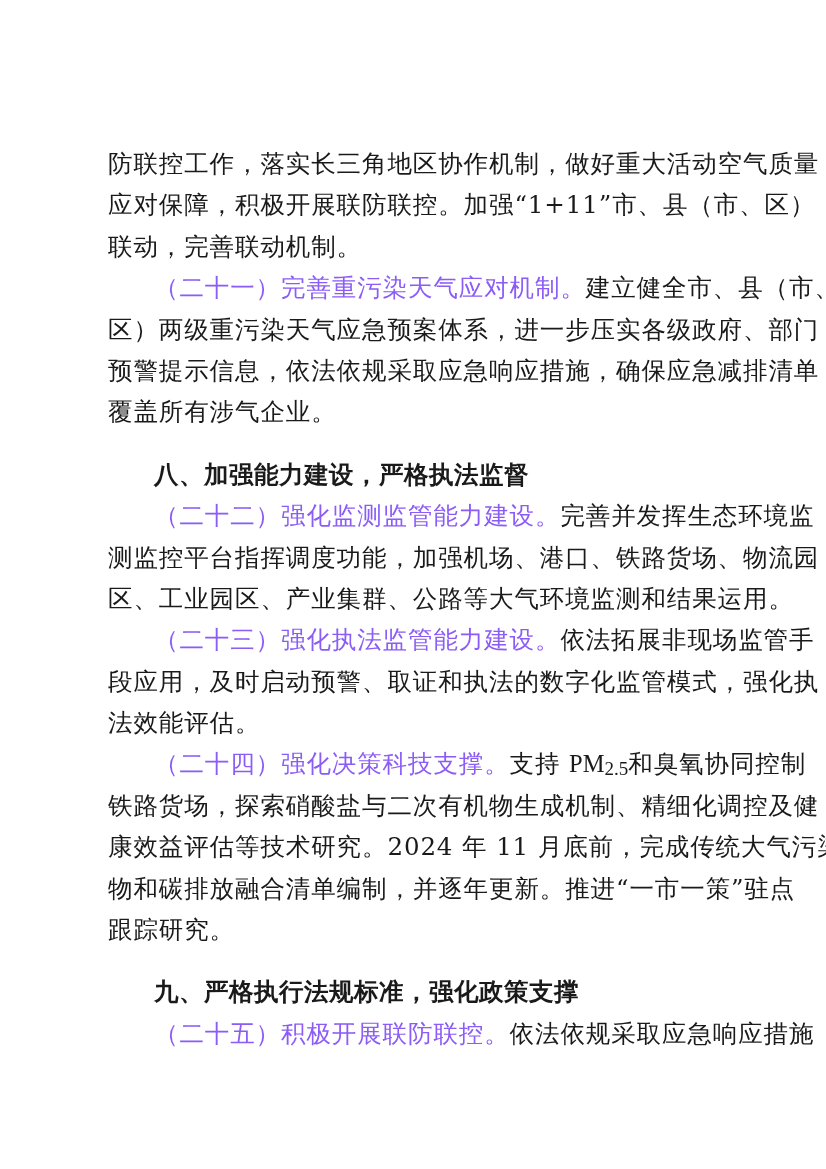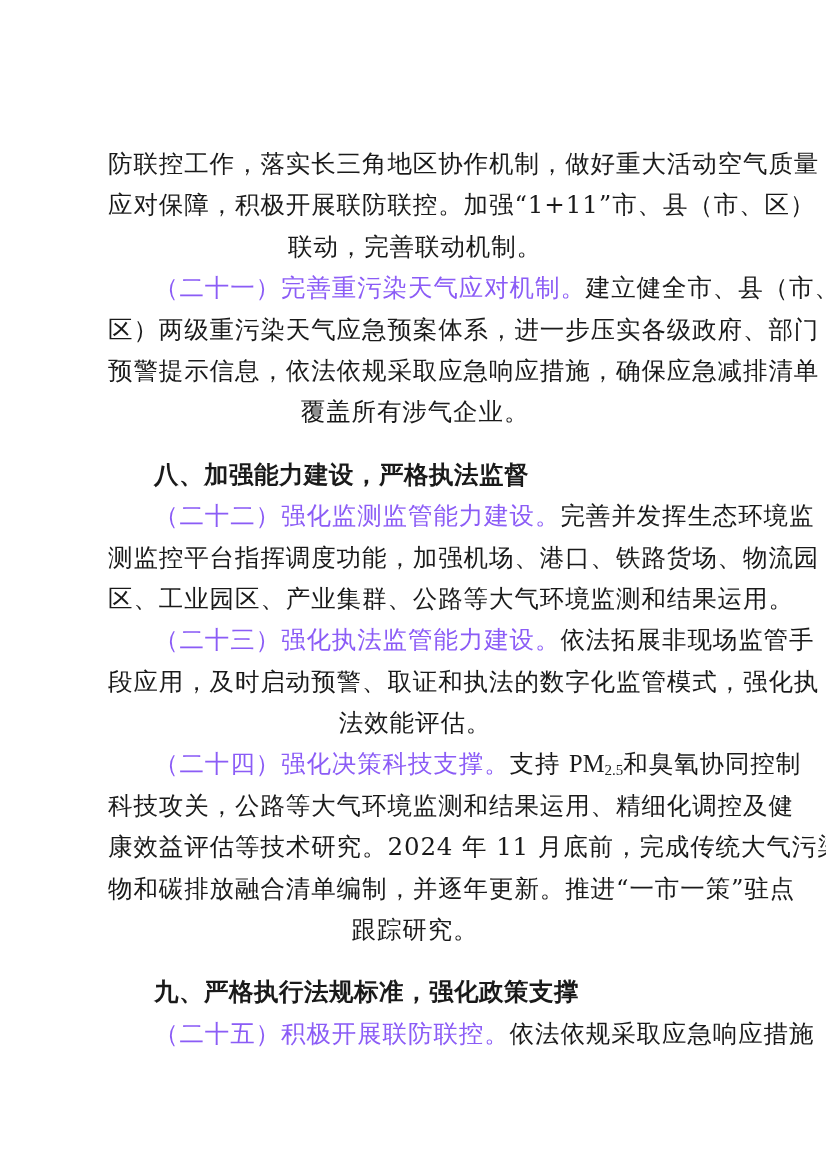--- a/index.html
+++ b/index.html
@@ -24,42 +24,41 @@
     .line {
       height: 41.4px;
       line-height: 41.4px;
       font-size: 24.5px;
       white-space: nowrap;
       overflow: visible;
       letter-spacing: 0.9px;
     }
     .para {
       margin: 0;
-      text-align: center;
     }
     .indent {
       padding-left: 46px;
     }
     .heading {
       font-family: Liberation Sans, sans-serif;
       font-weight: bold;
       letter-spacing: 0.5px;
       padding-left: 46px;
       margin-top: 21px;
     }
     .lead {
       font-family: "DejaVu Serif", "Liberation Serif", serif;
       color: #8b5cf6;
     }
     .latin {
       font-family: "Liberation Serif", "DejaVu Serif", serif;
       letter-spacing: 0;
     }
     sub.latin {
-      font-size: 15px;
+      font-size: 19px;
       vertical-align: -3px;
       line-height: 0;
       margin-top: 8px;
     }
   </style>
 </head>
 <body>
 
 <div class="page">
 
@@ -85,21 +84,21 @@
   </div>
 
   <div class="para">
     <div class="line indent"><span class="lead">（二十三）</span><span class="lead">强化执法监管能力建设。</span><span>依法拓展非现场监管手</span></div>
     <div class="line">段应用，及时启动预警、取证和执法的数字化监管模式，强化执</div>
     <div class="line">法效能评估。</div>
   </div>
 
   <div class="para">
     <div class="line indent"><span class="lead">（二十四）</span><span class="lead">强化决策科技支撑。</span><span>支持 </span><span class="latin">PM</span><sub class="latin">2.5</sub><span>和臭氧协同控制</span></div>
-    <div class="line">科技攻关，公路等大气环境监测和结果运用、精细化调控及健</div>
+    <div class="line">铁路货场，探索硝酸盐与二次有机物生成机制、精细化调控及健</div>
     <div class="line">康效益评估等技术研究。2024 年 11 月底前，完成传统大气污染</div>
     <div class="line">物和碳排放融合清单编制，并逐年更新。推进“一市一策”驻点</div>
     <div class="line">跟踪研究。</div>
   </div>
 
   <div class="line heading">九、严格执行法规标准，强化政策支撑</div>
 
   <div class="para">
     <div class="line indent"><span class="lead">（二十五）</span><span class="lead">积极开展联防联控。</span><span>依法依规采取应急响应措施</span></div>
   </div>

